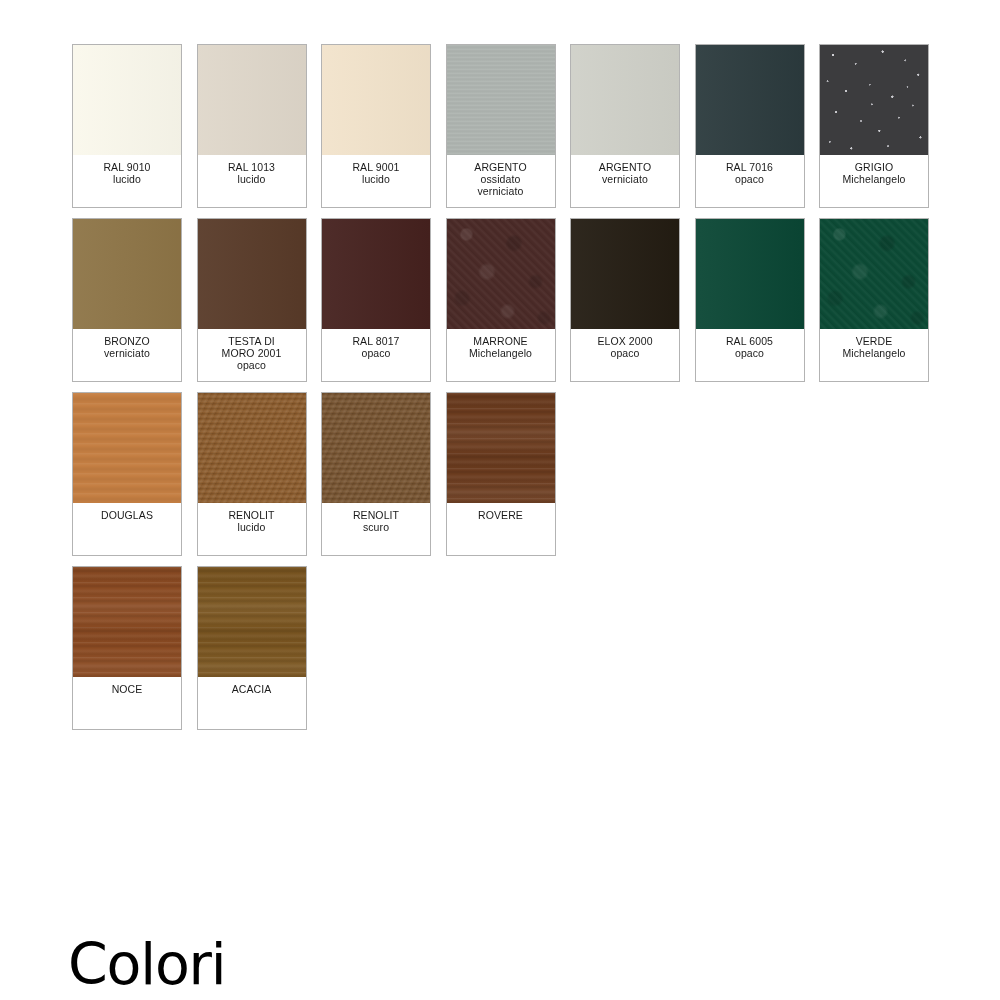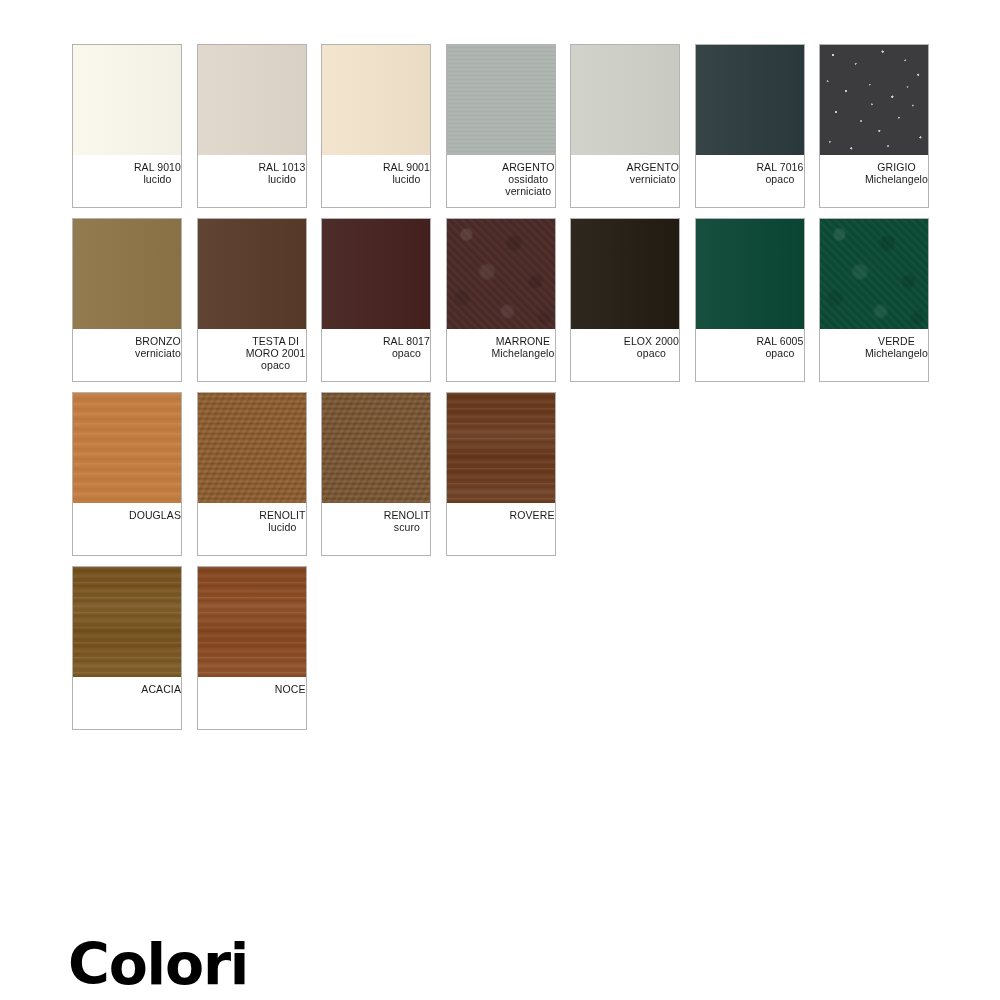--- a/index.html
+++ b/index.html
@@ -30,21 +30,20 @@
     margin-bottom: 10px;
   }
   .swatch-card {
     width: 110px;
     box-sizing: border-box;
     border: 1px solid #b3b3b3;
     background: #ffffff;
     display: flex;
     flex-direction: column;
     height: 164px;
-    align-items: flex-end;
   }
   .swatch-color {
     height: 110px;
     width: 100%;
     position: relative;
     overflow: hidden;
     flex: 0 0 auto;
   }
   .swatch-label {
     flex: 1 1 auto;
@@ -185,21 +184,21 @@
   .tex-sheen {
     background-image: linear-gradient(to right, rgba(255,255,255,0.05), rgba(0,0,0,0.03));
   }
 
   
   #page-title {
     position: absolute;
     left: 68px;
     top: 898px;
     font-size: 57px;
-    font-weight: 700;
+    font-weight: 400;
     letter-spacing: -1.2px;
     color: #000000;
     line-height: 1;
     font-family: "DejaVu Sans", sans-serif;
   }
 </style>
 </head>
 <body>
 
 <div id="swatch-grid">
@@ -366,31 +365,31 @@
         <div class="swatch-color" style="background-color: rgb(107, 59, 30);">
           <div class="tex tex-wood"></div>
         </div>
         <div class="swatch-label">
           <span class="ln upper">ROVERE</span>
         </div>
       </div>
     </div>
     <div class="swatch-row">
       <div class="swatch-card">
+        <div class="swatch-color" style="background-color: rgb(138, 74, 34);">
+          <div class="tex tex-wood"></div>
+        </div>
+        <div class="swatch-label">
+          <span class="ln upper">NOCE</span>
+        </div>
+      </div>
+      <div class="swatch-card">
         <div class="swatch-color" style="background-color: rgb(122, 85, 32);">
           <div class="tex tex-wood"></div>
         </div>
         <div class="swatch-label">
           <span class="ln upper">ACACIA</span>
         </div>
       </div>
-      <div class="swatch-card">
-        <div class="swatch-color" style="background-color: rgb(138, 74, 34);">
-          <div class="tex tex-wood"></div>
-        </div>
-        <div class="swatch-label">
-          <span class="ln upper">NOCE</span>
-        </div>
-      </div>
     </div>
   </div>
 
 <h1 id="page-title">Colori</h1>
 
 </body></html>

